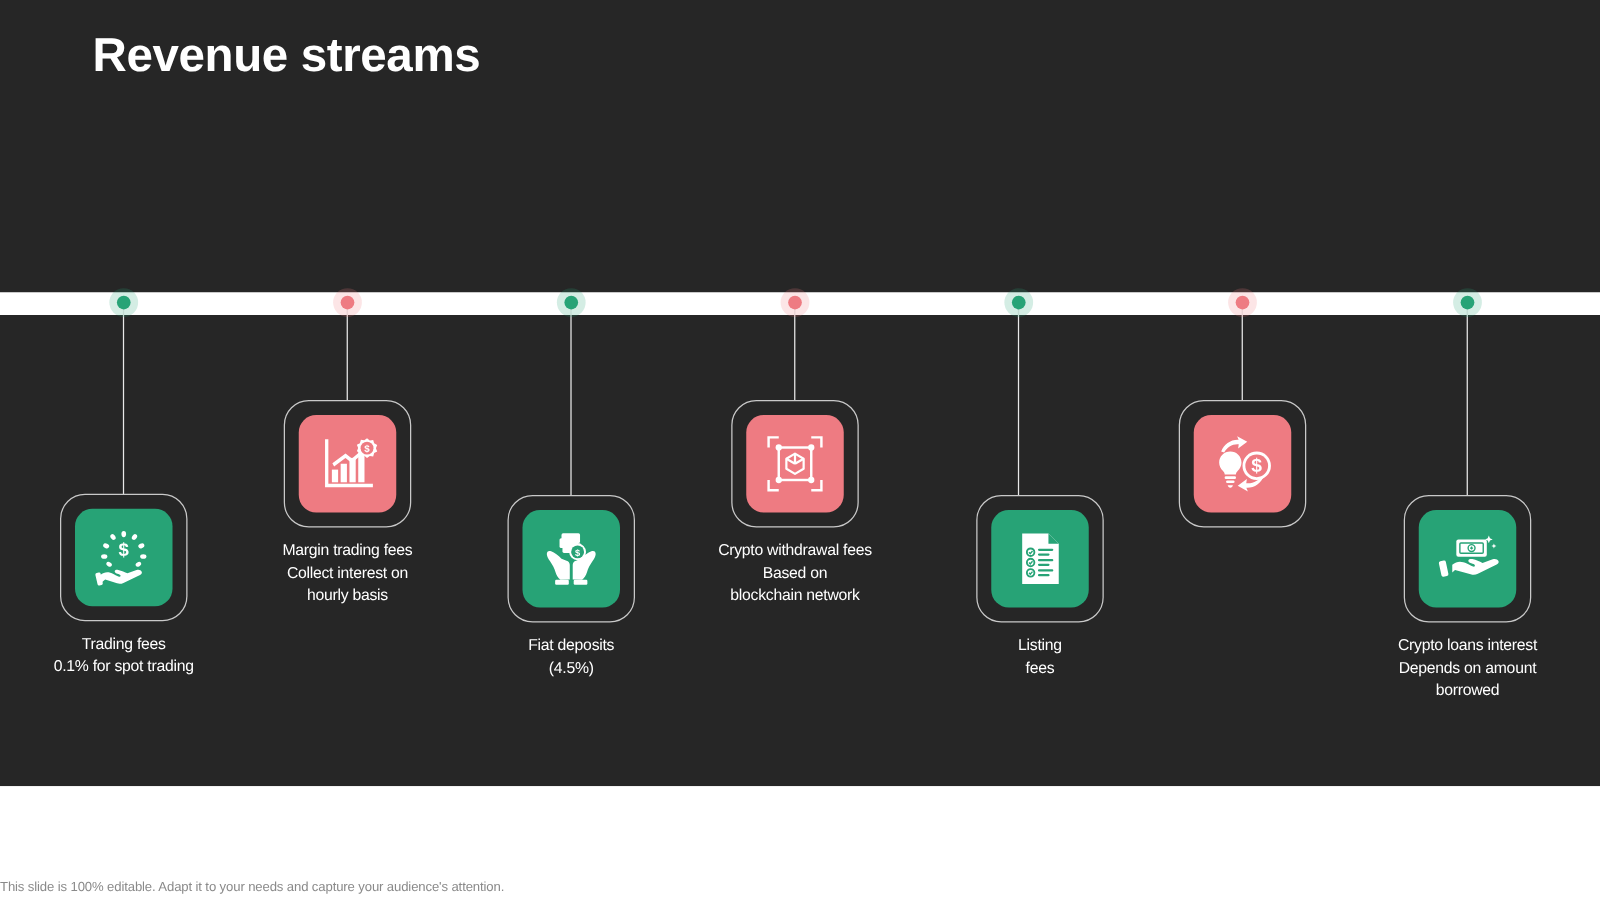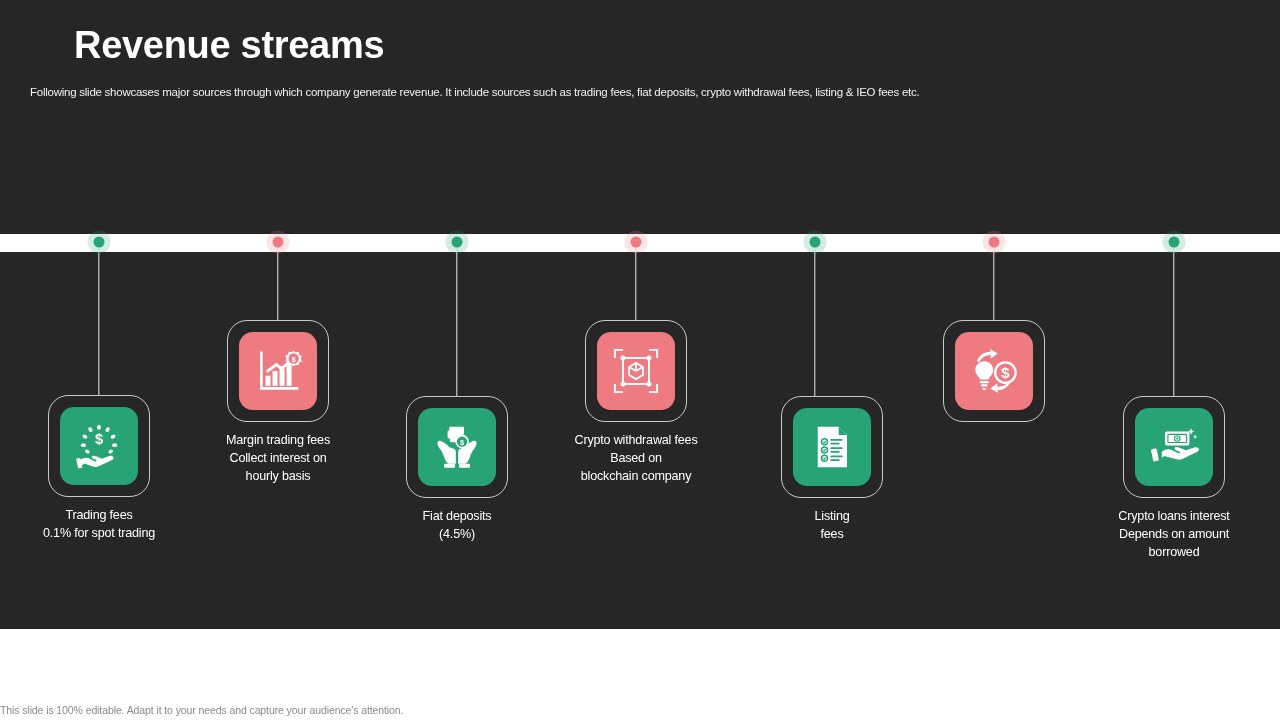--- a/index.html
+++ b/index.html
@@ -87,21 +87,20 @@
 </head>
 <body>
 
 <div id="slide">
 
   <div class="panel-top"></div>
   <div class="band-white"></div>
   <div class="panel-main"></div>
 
   <div class="title">Revenue streams</div>
-  <div class="subtitle">Following slide showcases major sources through which company generate revenue. It include sources such as trading fees, fiat deposits, crypto withdrawal fees, listing &amp; IEO fees etc.</div>
 
   <div class="conn" style="left:99px;top:242px;height:158px;"></div>
   <div class="conn" style="left:278px;top:242px;height:82px;"></div>
   <div class="conn" style="left:457px;top:242px;height:159px;"></div>
   <div class="conn" style="left:636px;top:242px;height:82px;"></div>
   <div class="conn" style="left:815px;top:242px;height:159px;"></div>
   <div class="conn" style="left:994px;top:242px;height:82px;"></div>
   <div class="conn" style="left:1174px;top:242px;height:159px;"></div>
 
   <div class="dot-halo" style="left:99px;top:242px;background:#27a376;"></div>
@@ -214,21 +213,21 @@
             <g stroke-width="2.2" stroke-linejoin="round">
               <path d="M32 22l8.5 5v10L32 42l-8.5-5V27z"></path>
               <path d="M32 22v10m0 0l8.5-5M32 32l-8.5-5"></path>
             </g>
           </svg>
         </span>
       </div>
     </div>
     <div class="node-label">Crypto withdrawal fees
 Based on
-blockchain company</div>
+blockchain network</div>
   </div>
 
   <div class="node" style="left:832px;top:396px;width:200px;">
     <div class="tile-outer">
       <div class="tile-inner" style="background:#27a376;">
         <span>
           <svg width="48" height="48" viewBox="0 0 64 64">
             <path d="M13 5h28l11 11v43H13z" fill="#ffffff"></path>
             <path d="M41 5l11 11H41z" fill="#27a376"></path>
             <g fill="none" stroke="#27a376" stroke-width="2">

